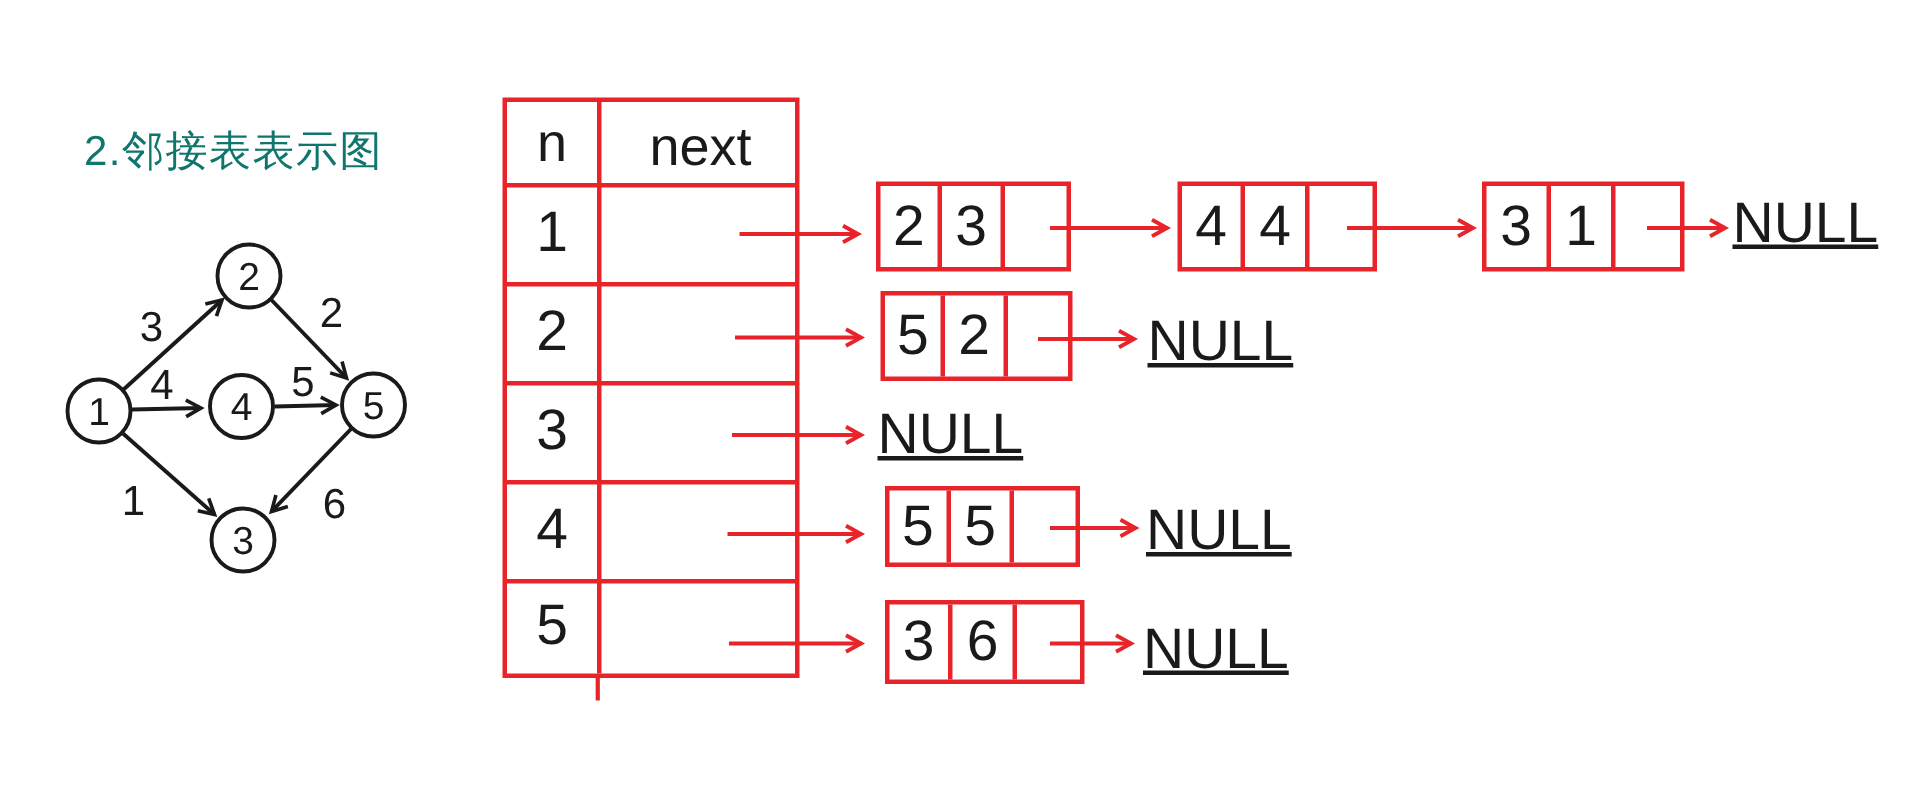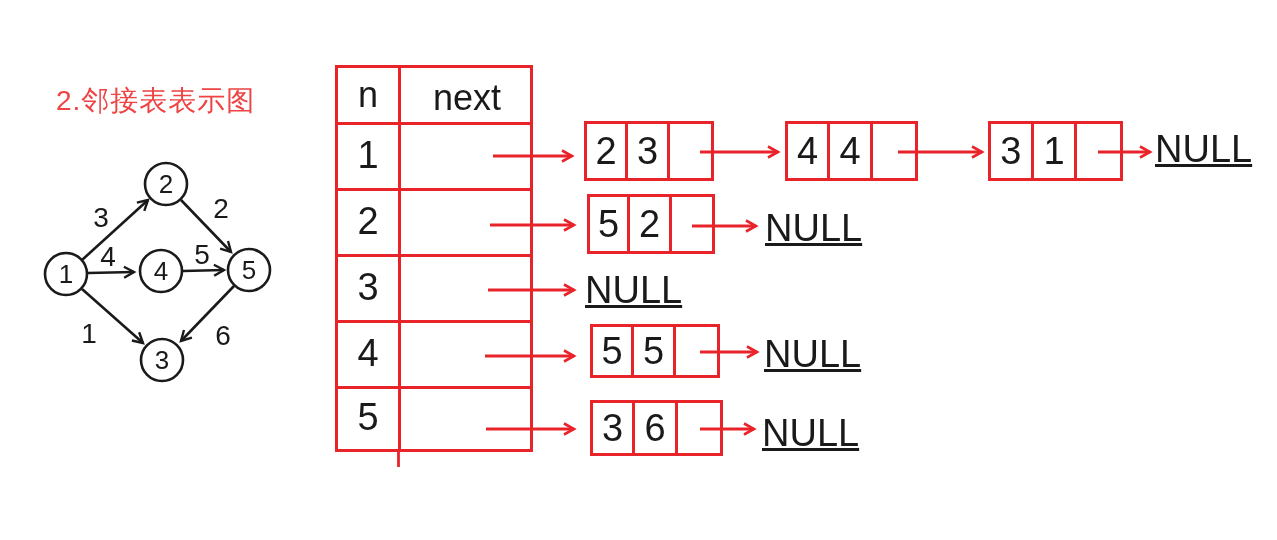--- a/index.html
+++ b/index.html
@@ -3,21 +3,21 @@
 <meta charset="utf-8">
 <style>
   html,body{margin:0;padding:0;background:#fff;}
   #stage{
     position:relative;width:1277px;height:540px;background:#ffffff;overflow:hidden;
     font-family:"Liberation Sans","DejaVu Sans",sans-serif;color:#1a1a1a;
   }
   .abs{position:absolute;}
   
   #title{
-    left:56px;top:82px;font-size:28px;color:#ef4444;letter-spacing:1px;white-space:nowrap;
+    left:56px;top:82px;font-size:28px;color:#0f766e;letter-spacing:1px;white-space:nowrap;
   }
   
   #adj-table{
     left:335px;top:65px;width:198px;height:387px;
     border:3px solid #e8242a;box-sizing:border-box;
   }
   .col-div{position:absolute;left:60px;top:0;bottom:0;width:3px;background:#e8242a;}
   .row-div{position:absolute;left:0;right:0;height:3px;background:#e8242a;}
   .tcell{
     position:absolute;display:flex;align-items:center;justify-content:center;

